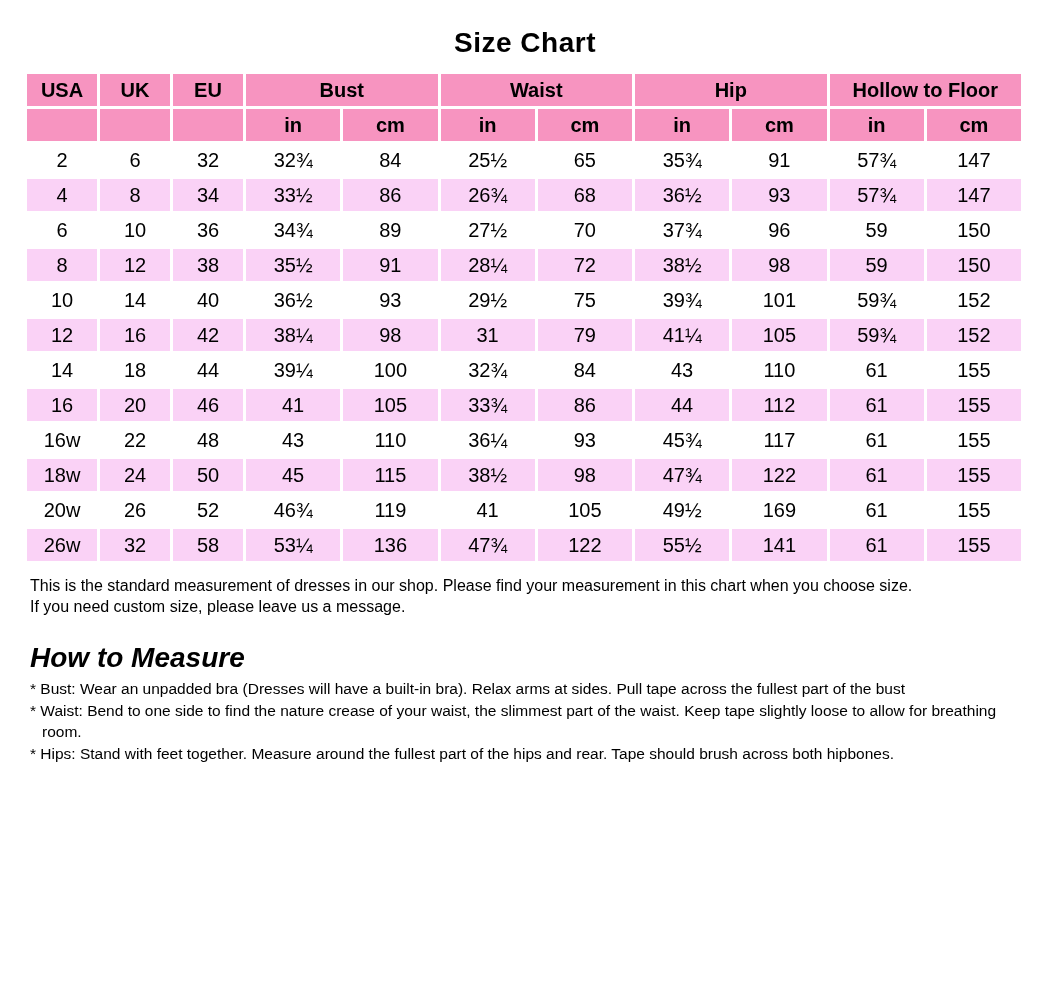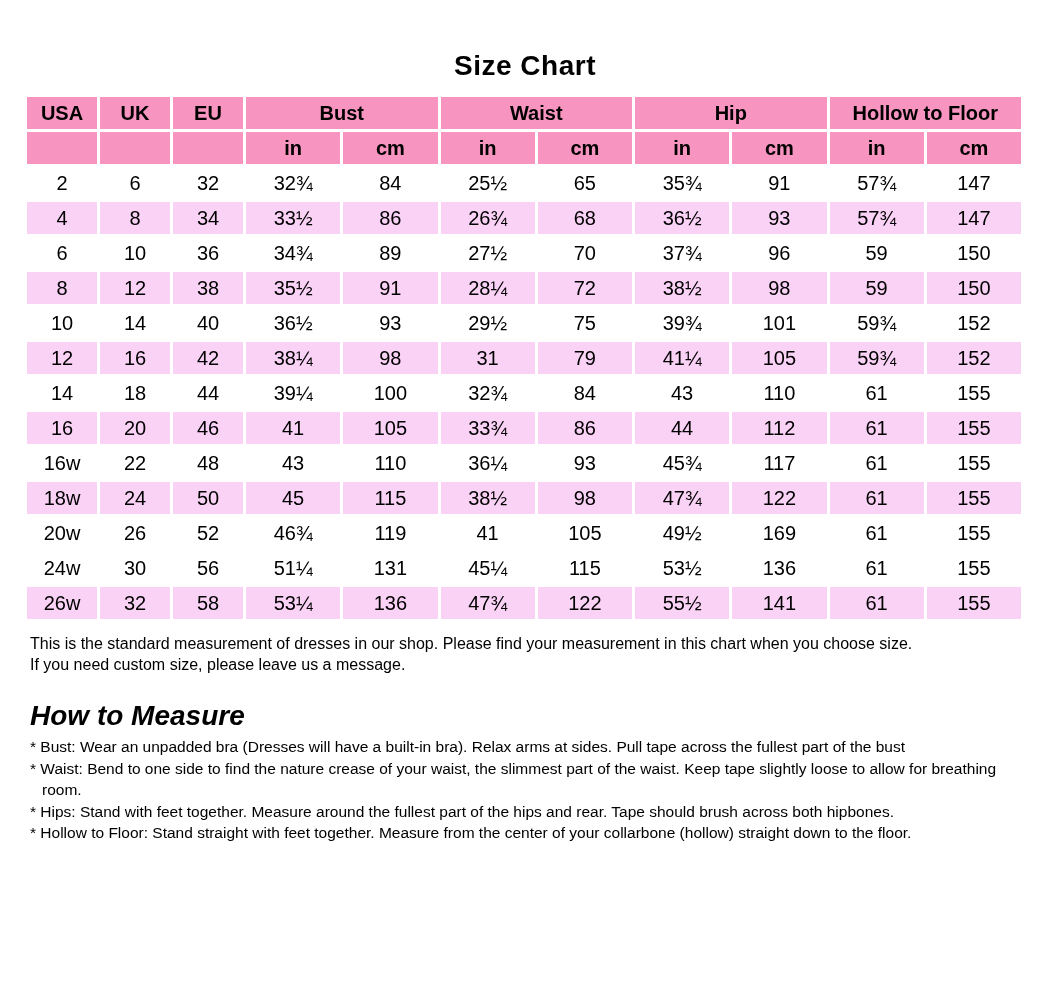--- a/index.html
+++ b/index.html
@@ -5,21 +5,21 @@
   * { margin: 0; padding: 0; box-sizing: border-box; }
   html, body { background: #ffffff; }
   body {
     width: 1050px;
     height: 1000px;
     font-family: "Liberation Sans", sans-serif;
     color: #000000;
     overflow: hidden;
   }
   .page-title {
-    padding-top: 50px;
+    padding-top: 27px;
     text-align: center;
     font-size: 28px;
     font-weight: bold;
     letter-spacing: 0.5px;
   }
   table.size-chart {
     border-collapse: separate;
     border-spacing: 3px;
     table-layout: fixed;
     width: 1000px;
@@ -244,33 +244,20 @@
         <td>52</td>
         <td>46¾</td>
         <td>119</td>
         <td>41</td>
         <td>105</td>
         <td>49½</td>
         <td>169</td>
         <td>61</td>
         <td>155</td>
       </tr>
-      <tr>
-        <td>24w</td>
-        <td>30</td>
-        <td>56</td>
-        <td>51¼</td>
-        <td>131</td>
-        <td>45¼</td>
-        <td>115</td>
-        <td>53½</td>
-        <td>136</td>
-        <td>61</td>
-        <td>155</td>
-      </tr>
       <tr class="alt">
         <td>26w</td>
         <td>32</td>
         <td>58</td>
         <td>53¼</td>
         <td>136</td>
         <td>47¾</td>
         <td>122</td>
         <td>55½</td>
         <td>141</td>
@@ -284,14 +271,13 @@
   <div>This is the standard measurement of dresses in our shop. Please find your measurement in this chart when you choose size.</div>
   <div>If you need custom size, please leave us a message.</div>
 </div>
 
 <div class="howto-heading">How to Measure</div>
 
 <div class="howto">
   <div class="howto-item">* Bust: Wear an unpadded bra (Dresses will have a built-in bra). Relax arms at sides. Pull tape across the fullest part of the bust</div>
   <div class="howto-item">* Waist: Bend to one side to find the nature crease of your waist, the slimmest part of the waist. Keep tape slightly loose to allow for breathing room.</div>
   <div class="howto-item">* Hips: Stand with feet together. Measure around the fullest part of the hips and rear. Tape should brush across both hipbones.</div>
-  <div class="howto-item">* Hollow to Floor: Stand straight with feet together. Measure from the center of your collarbone (hollow) straight down to the floor.</div>
 </div>
 
 </body></html>

